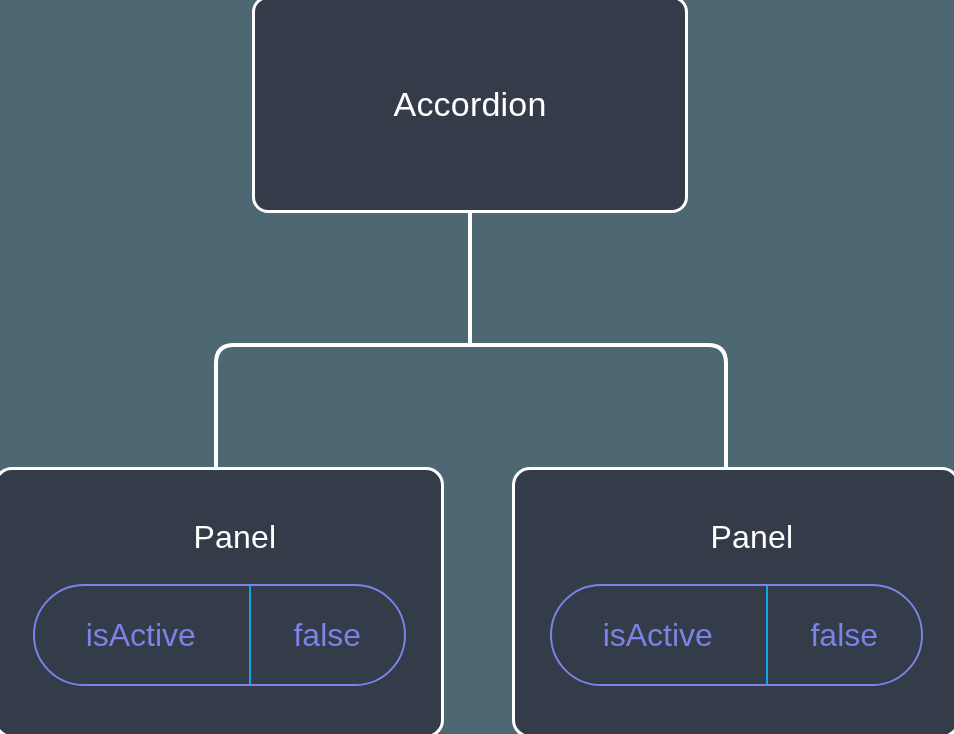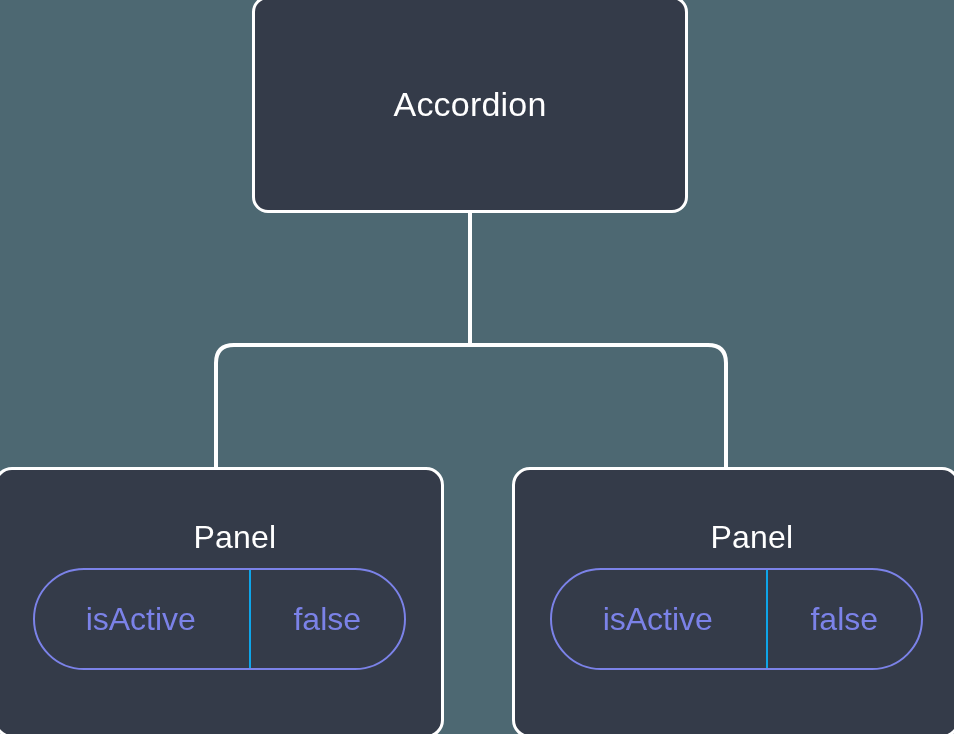--- a/index.html
+++ b/index.html
@@ -78,21 +78,21 @@
     left: -6px;
     width: 450px;
   }
   .node-panel-right {
     left: 512px;
     width: 448px;
   }
 
   
   .prop-pill {
-    margin-top: 12px;
+    margin-top: 28px;
     box-sizing: border-box;
     height: 102px;
     display: flex;
     align-items: stretch;
     border: 2px solid #7b82e8;
     border-radius: 51px;
     background: transparent;
   }
 
   .prop-key,

